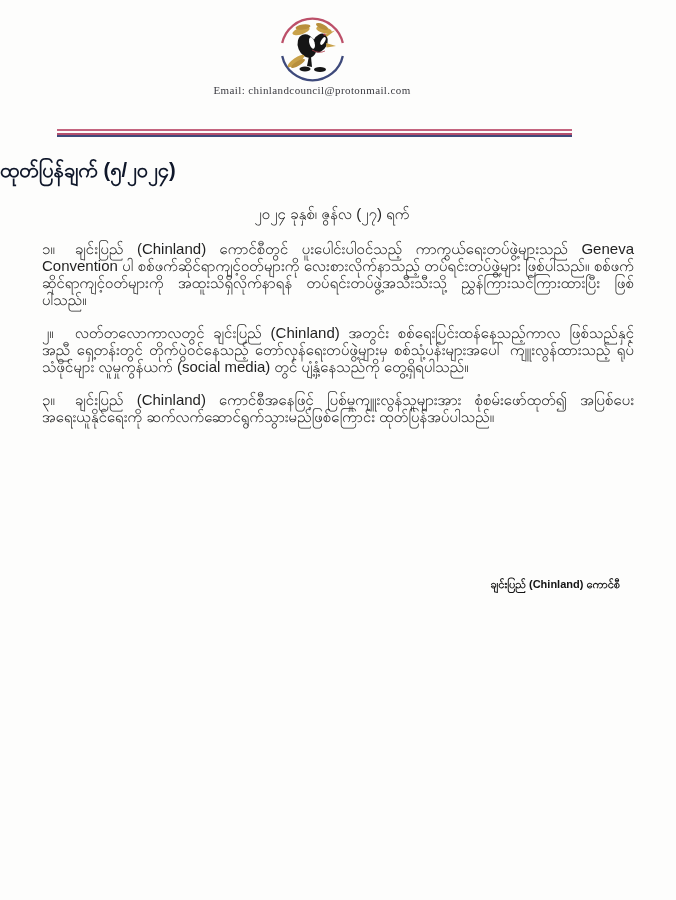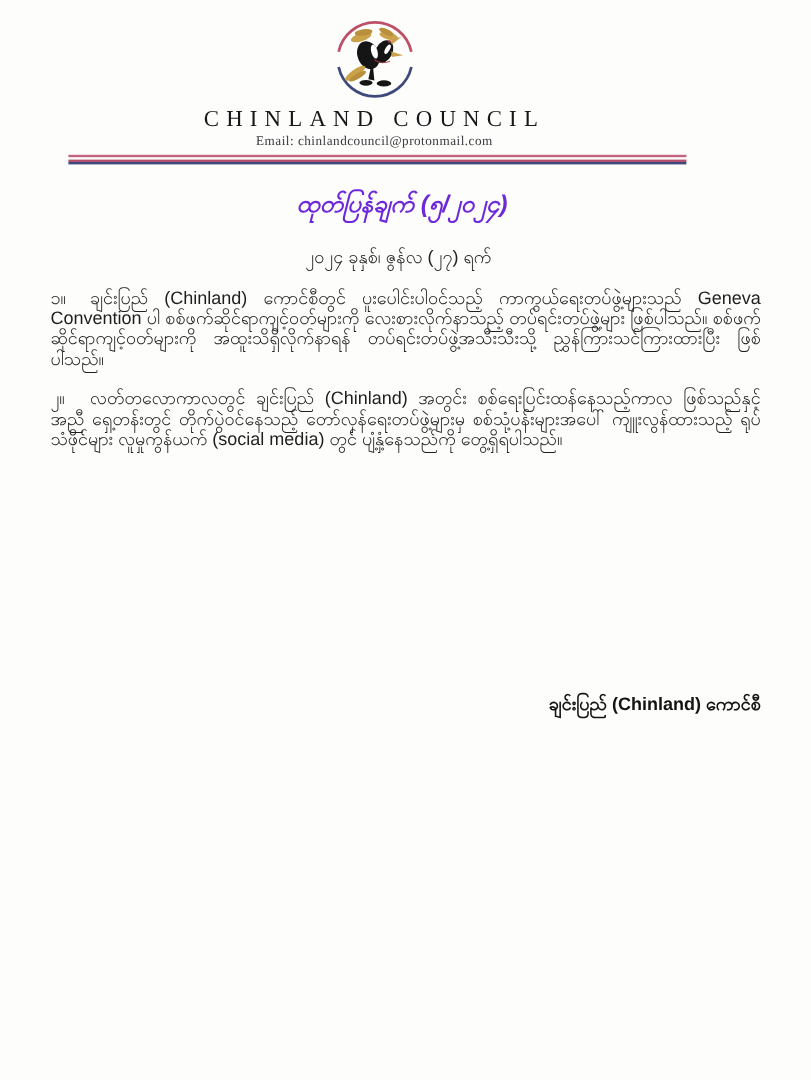--- a/index.html
+++ b/index.html
@@ -58,25 +58,23 @@
   .rule .rgap { height: 2px; background: transparent; }
   .rule .r2 { height: 2px; background: #b44f6e; }
   .rule .r3 { height: 2px; background: #3e4a7b; }
 
   
   .doc-title {
     position: absolute;
     top: 157px;
     left: 0;
     width: 670px;
-    text-align: center;
     font-size: 20px;
     font-weight: bold;
-    color: #6d28d9;
-    font-style: italic;
+    color: #0f172a;
   }
   .doc-date {
     position: absolute;
     top: 204px;
     left: 0;
     width: 664px;
     text-align: center;
     font-size: 15px;
     color: #222;
   }
@@ -93,22 +91,22 @@
     color: #1f1f1f;
     margin: 0 0 16px 0;
   }
   .para .num {
     display: inline-block;
     min-width: 33px;
   }
   .signature {
     position: absolute;
     top: 577px;
-    right: 42px;
-    font-size: 15px;
+    right: 56px;
+    font-size: 11px;
     font-weight: bold;
     color: #141414;
     text-align: right;
   }
 </style>
 </head>
 <body>
 
 <div class="page">
 
@@ -138,38 +136,40 @@
         <ellipse cx="17" cy="45" rx="10" ry="3" fill="#c9a24a" transform="rotate(-35 17 45)"></ellipse>
         <ellipse cx="19" cy="47.5" rx="8" ry="2.2" fill="#b88f3c" transform="rotate(-30 19 47.5)"></ellipse>
 
         <path d="M 30 40 L 28 50 L 33 51 L 32 41 Z" fill="#151515"></path>
         <ellipse cx="26" cy="53" rx="5.5" ry="2.4" fill="#151515"></ellipse>
         <ellipse cx="41" cy="53.5" rx="6" ry="2.6" fill="#151515"></ellipse>
 
         <path d="M 33 34 Q 40 38 46 35" fill="none" stroke="#b03a4a" stroke-width="0.8"></path>
       </svg>
     </div>
-    <div class="org-name">CHINLAND COUNCIL</div>
     <div class="org-email">Email: chinlandcouncil@protonmail.com</div>
   </div>
 
   <div class="rule">
     <div class="r1"></div>
     <div class="rgap"></div>
     <div class="r2"></div>
     <div class="r3"></div>
   </div>
 
   <div class="doc-title">ထုတ်ပြန်ချက် (၅/၂၀၂၄)</div>
   <div class="doc-date">၂၀၂၄ ခုနှစ်၊ ဇွန်လ (၂၇) ရက်</div>
 
   <div class="paragraphs">
     <p class="para">
       <span class="num">၁။</span><span>ချင်းပြည် (Chinland) ကောင်စီတွင် ပူးပေါင်းပါဝင်သည့် ကာကွယ်ရေးတပ်ဖွဲ့များသည် Geneva Convention ပါ စစ်ဖက်ဆိုင်ရာကျင့်ဝတ်များကို လေးစားလိုက်နာသည့် တပ်ရင်းတပ်ဖွဲ့များ ဖြစ်ပါသည်။ စစ်ဖက်ဆိုင်ရာကျင့်ဝတ်များကို အထူးသိရှိလိုက်နာရန် တပ်ရင်းတပ်ဖွဲ့အသီးသီးသို့ ညွှန်ကြားသင်ကြားထားပြီး ဖြစ်ပါသည်။</span>
     </p>
     <p class="para">
       <span class="num">၂။</span><span>လတ်တလောကာလတွင် ချင်းပြည် (Chinland) အတွင်း စစ်ရေးပြင်းထန်နေသည့်ကာလ ဖြစ်သည်နှင့်အညီ ရှေ့တန်းတွင် တိုက်ပွဲဝင်နေသည့် တော်လှန်ရေးတပ်ဖွဲ့များမှ စစ်သုံ့ပန်းများအပေါ် ကျူးလွန်ထားသည့် ရုပ်သံဖိုင်များ လူမှုကွန်ယက် (social media) တွင် ပျံ့နှံ့နေသည်ကို တွေ့ရှိရပါသည်။</span>
     </p>
+    <p class="para">
+      <span class="num">၃။</span><span>ချင်းပြည် (Chinland) ကောင်စီအနေဖြင့် ပြစ်မှုကျူးလွန်သူများအား စုံစမ်းဖော်ထုတ်၍ အပြစ်ပေးအရေးယူနိုင်ရေးကို ဆက်လက်ဆောင်ရွက်သွားမည်ဖြစ်ကြောင်း ထုတ်ပြန်အပ်ပါသည်။</span>
+    </p>
   </div>
 
   <div class="signature">ချင်းပြည် (Chinland) ကောင်စီ</div>
 
 </div>
 
 </body></html>

